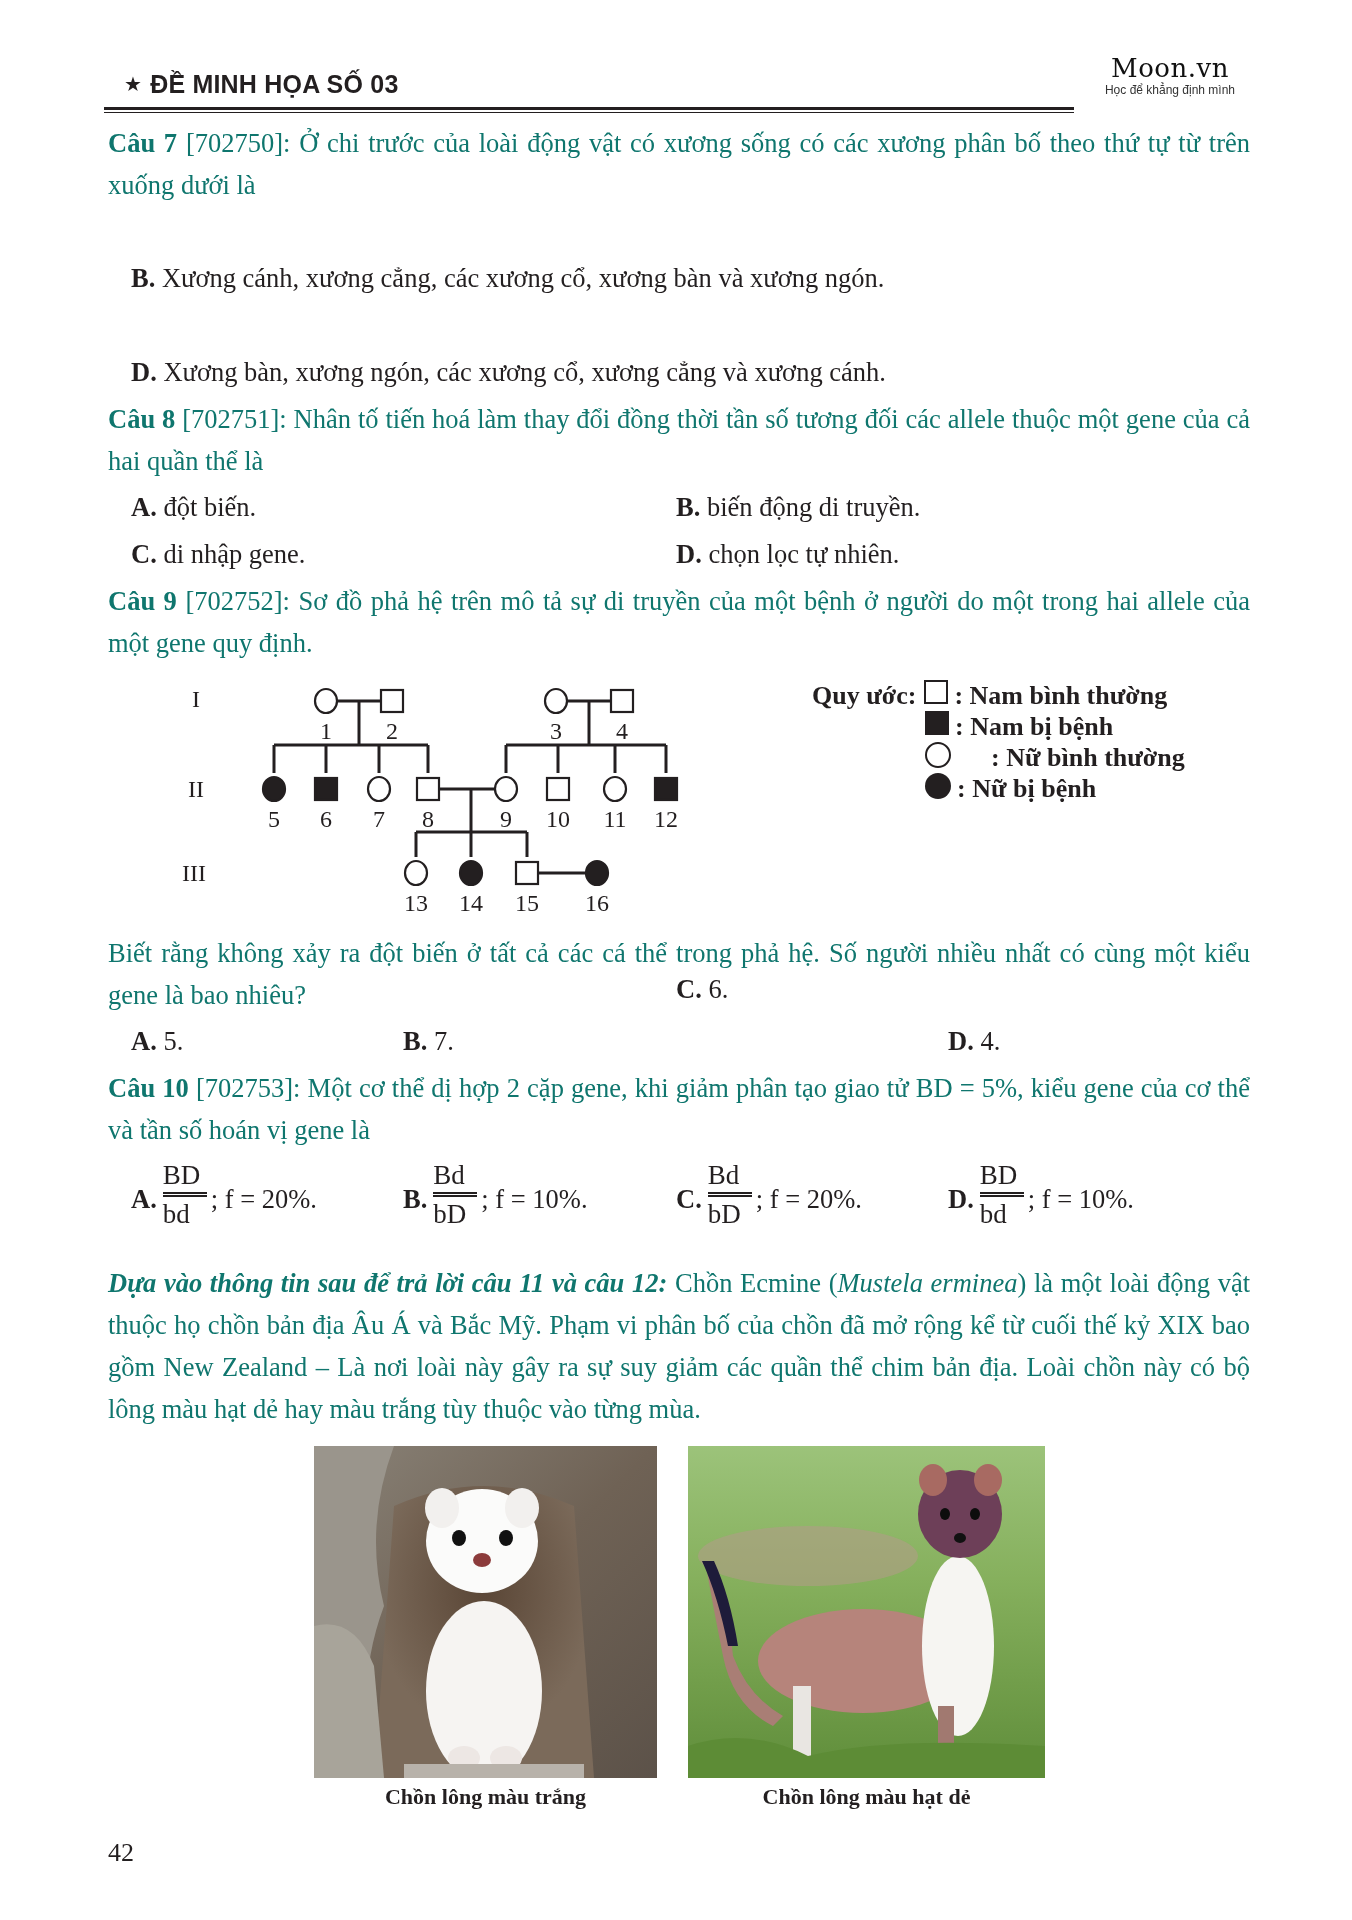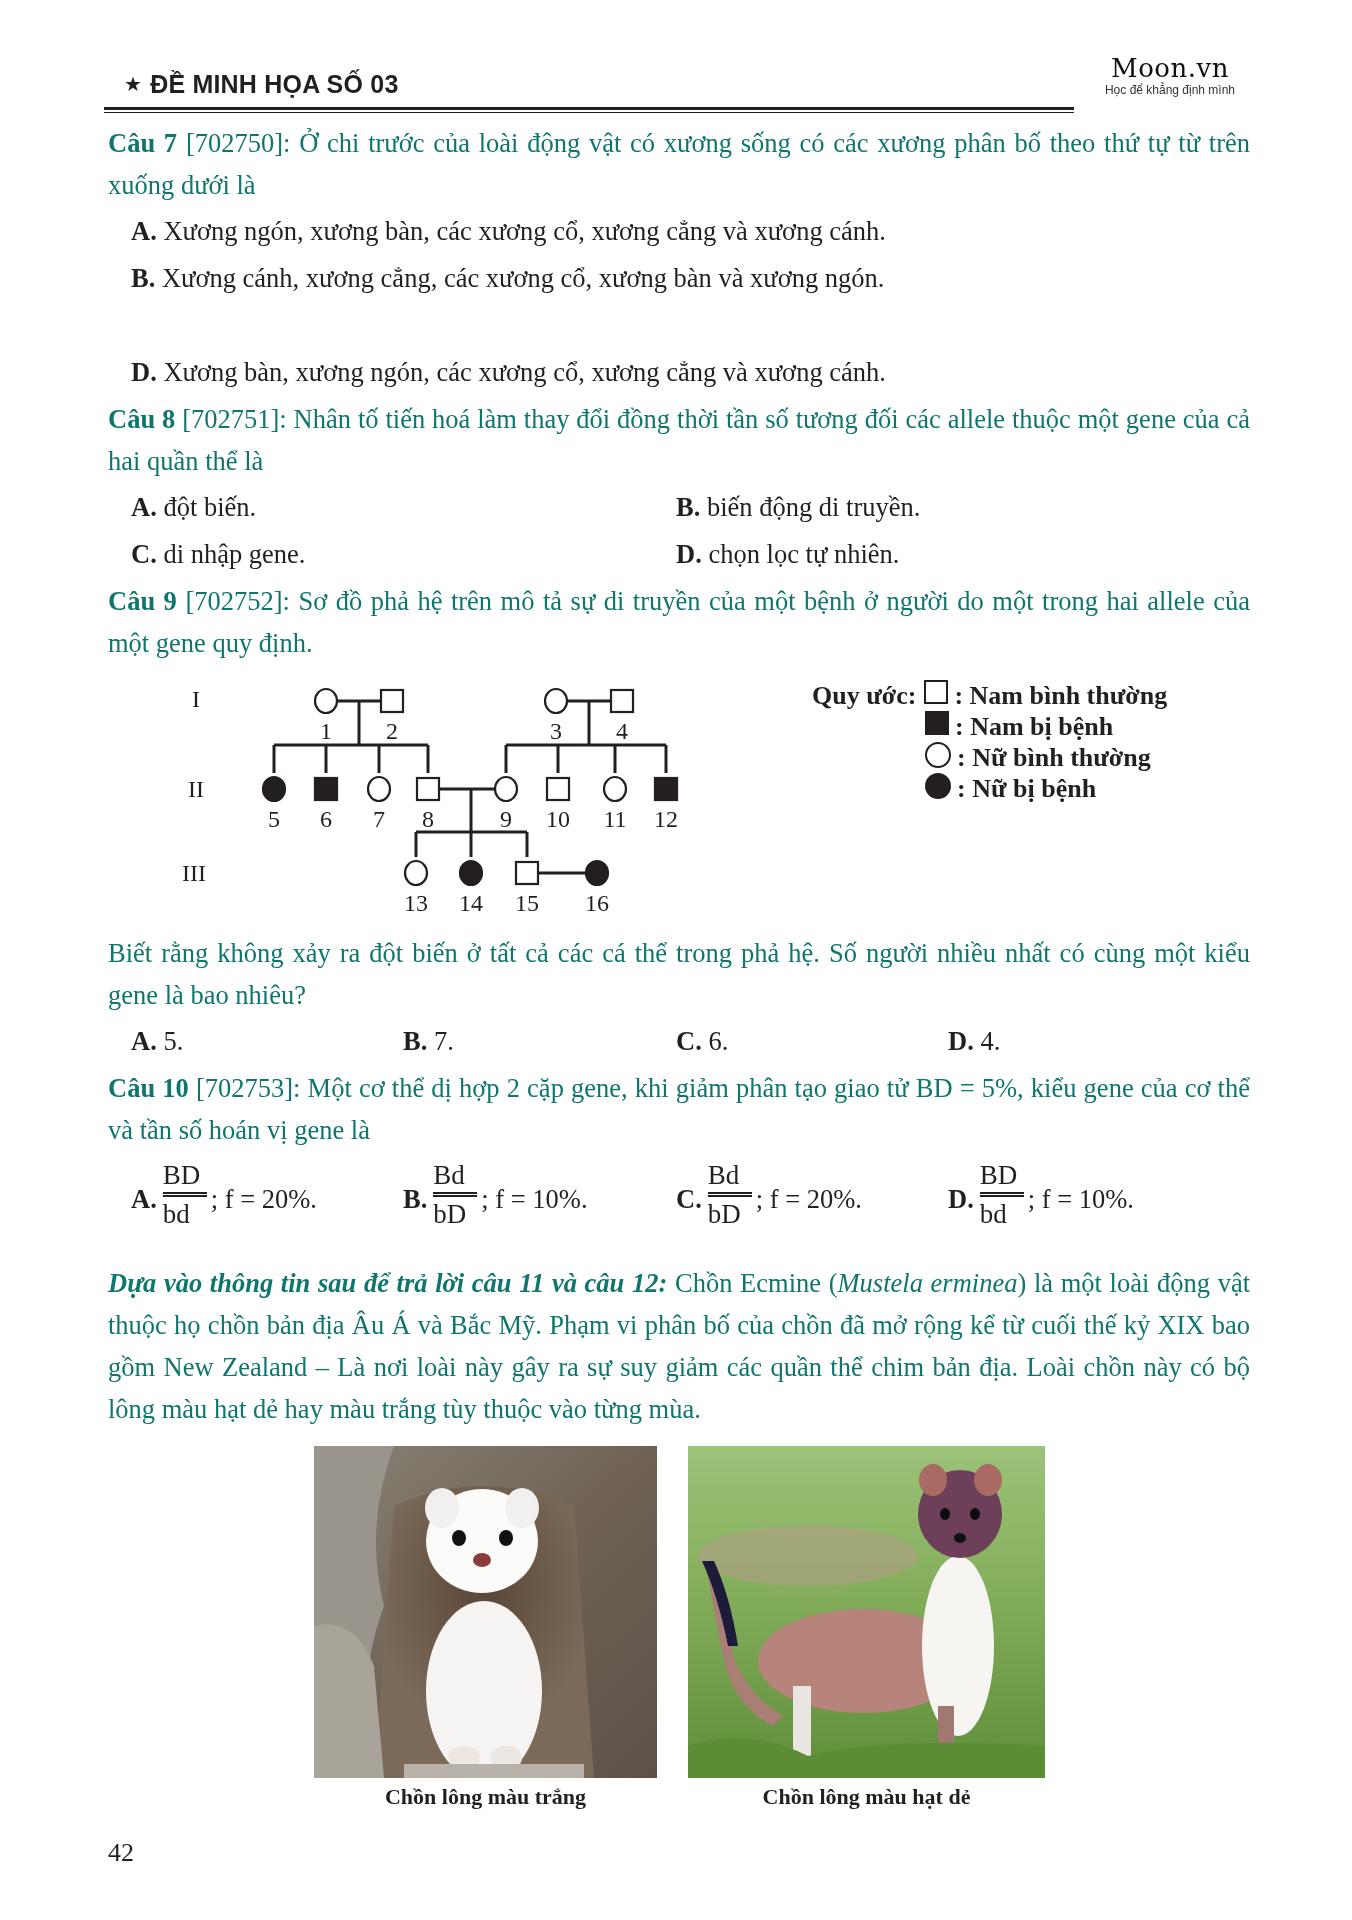--- a/index.html
+++ b/index.html
@@ -76,21 +76,20 @@
   <div class="hdr-rule"></div>
   <div class="logo">
     <div class="logo-main">Moon.vn</div>
     <div class="logo-sub">Học để khẳng định mình</div>
   </div>
 
   <div class="p" style="top:122px;">
     <b>Câu 7</b>
     <span>[702750]</span><span>: Ở chi trước của loài động vật có xương sống có các xương phân bố theo thứ tự từ trên xuống dưới là</span>
   </div>
-  <div class="opt" style="left:131px; top:210px;"><b>A.</b><span> Xương ngón, xương bàn, các xương cổ, xương cẳng và xương cánh.</span></div>
   <div class="opt" style="left:131px; top:257px;"><b>B.</b><span> Xương cánh, xương cẳng, các xương cổ, xương bàn và xương ngón.</span></div>
   <div class="opt" style="left:131px; top:351px;"><b>D.</b><span> Xương bàn, xương ngón, các xương cổ, xương cẳng và xương cánh.</span></div>
 
   <div class="p" style="top:398px;">
     <b>Câu 8</b>
     <span>[702751]</span><span>: Nhân tố tiến hoá làm thay đổi đồng thời tần số tương đối các allele thuộc một gene của cả hai quần thể là</span>
   </div>
   <div class="opt" style="left:131px; top:486px;"><b>A.</b><span> đột biến.</span></div>
   <div class="opt" style="left:676px; top:486px;"><b>B.</b><span> biến động di truyền.</span></div>
   <div class="opt" style="left:131px; top:533px;"><b>C.</b><span> di nhập gene.</span></div>
@@ -173,34 +172,34 @@
   <div class="legend">
     <div class="legend-row">
       <span style="margin-right:8px;">Quy ước:</span>
       <span class="legend-sym sym-sq-open"></span>
       <span>: Nam bình thường</span>
     </div>
     <div class="legend-row" style="padding-left:113px;">
       <span class="legend-sym sym-sq-fill"></span>
       <span>: Nam bị bệnh</span>
     </div>
-    <div class="legend-row" style="padding-left:113px;">
+    <div class="legend-row" style="padding-left:113px;gap:34px;">
       <span class="legend-sym sym-ci-open"></span>
       <span>: Nữ bình thường</span>
     </div>
     <div class="legend-row" style="padding-left:113px;">
       <span class="legend-sym sym-ci-fill"></span>
       <span>: Nữ bị bệnh</span>
     </div>
   </div>
 
   <div class="p" style="top:932px;">Biết rằng không xảy ra đột biến ở tất cả các cá thể trong phả hệ. Số người nhiều nhất có cùng một kiểu gene là bao nhiêu?</div>
   <div class="opt" style="left:131px; top:1020px;"><b>A.</b><span> 5.</span></div>
   <div class="opt" style="left:403px; top:1020px;"><b>B.</b><span> 7.</span></div>
-  <div class="opt" style="left:676px; top:1020px;"><b>C.</b><span> 6.</span></div>
+  <div class="opt" style="left:676px; top:968px;"><b>C.</b><span> 6.</span></div>
   <div class="opt" style="left:948px; top:1020px;"><b>D.</b><span> 4.</span></div>
 
   <div class="p" style="top:1067px;">
     <b>Câu 10</b>
     <span>[702753]</span><span>: Một cơ thể dị hợp 2 cặp gene, khi giảm phân tạo giao tử BD = 5%, kiểu gene của cơ thể và tần số hoán vị gene là</span>
   </div>
 
   <div class="frac-opt" style="left:131px;">
     <b>A.</b>
     <span class="frac">

